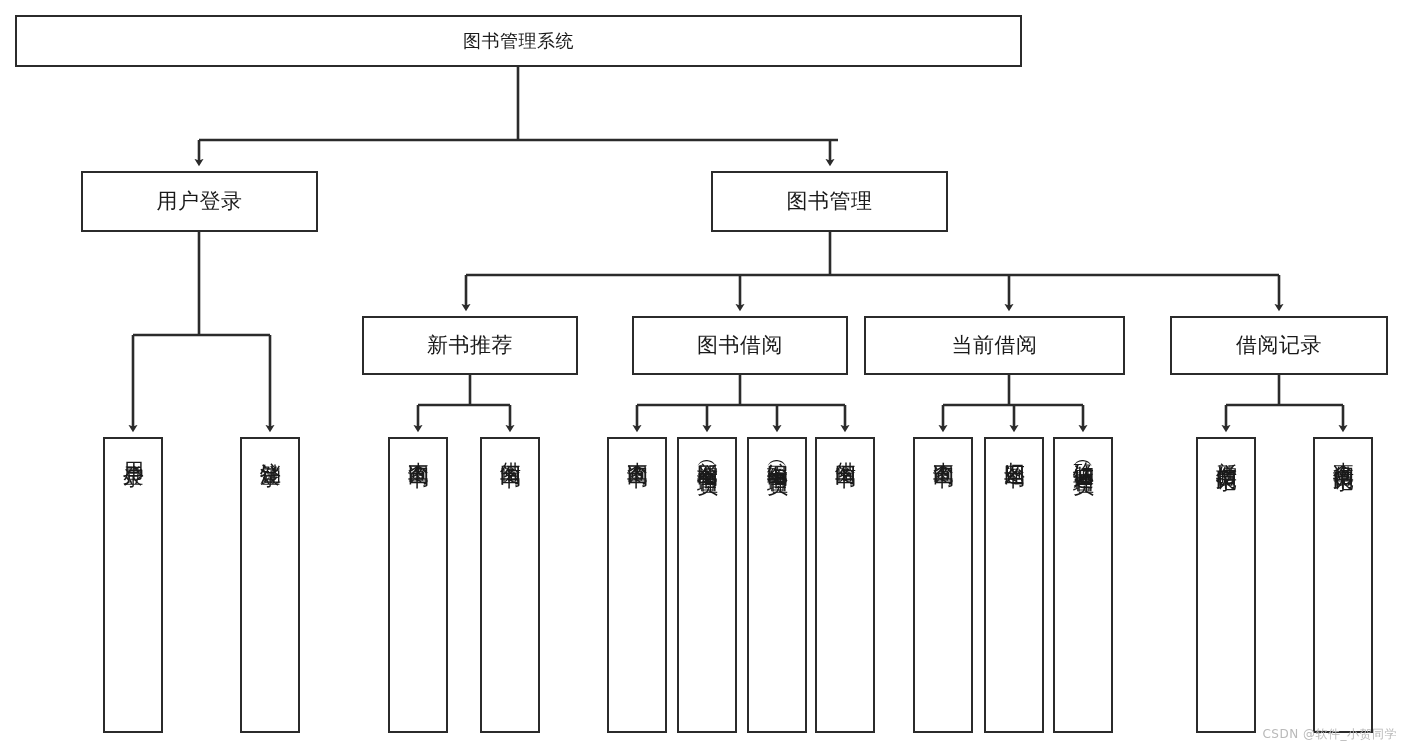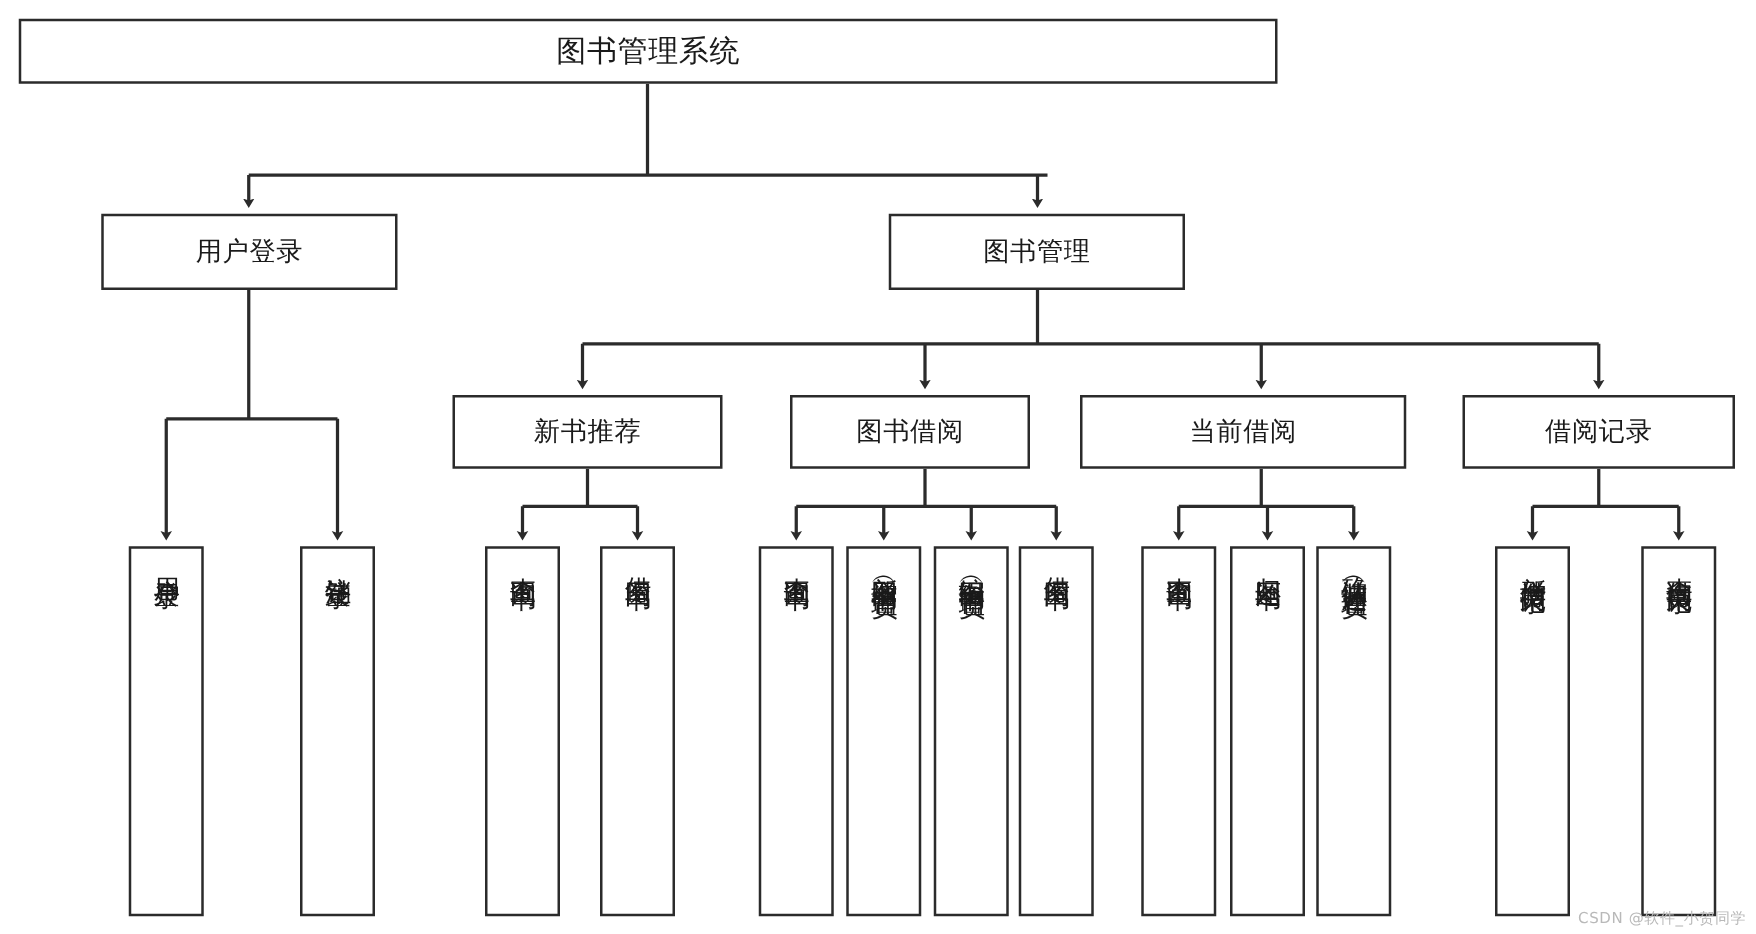--- a/index.html
+++ b/index.html
@@ -51,21 +51,21 @@
   }
   .node.vert .label {
     writing-mode: vertical-rl;
     text-orientation: upright;
     font-size: 21px;
     letter-spacing: 2px;
     line-height: 1;
     white-space: nowrap;
   }
   .node.root .label {
-    font-size: 24px;
+    font-size: 18px;
   }
   #watermark {
     position: absolute;
     right: 8px;
     bottom: 4px;
     font-size: 12px;
     color: #b9b9b9;
     letter-spacing: 0.5px;
     white-space: nowrap;
   }
@@ -144,21 +144,21 @@
   <div class="node horiz" style="left:81px; top:171px; width:237px; height:61px;">
     <span class="label">用户登录</span>
   </div>
   <div class="node horiz" style="left:362px; top:316px; width:216px; height:59px;">
     <span class="label">新书推荐</span>
   </div>
 
   <div class="node horiz" style="left:711px; top:171px; width:237px; height:61px;">
     <span class="label">图书管理</span>
   </div>
-  <div class="node horiz" style="left:632px; top:316px; width:192px; height:59px;">
+  <div class="node horiz" style="left:632px; top:316px; width:216px; height:59px;">
     <span class="label">图书借阅</span>
   </div>
   <div class="node horiz" style="left:864px; top:316px; width:261px; height:59px;">
     <span class="label">当前借阅</span>
   </div>
   <div class="node horiz" style="left:1170px; top:316px; width:218px; height:59px;font-family:Liberation Serif, serif;">
     <span class="label">借阅记录</span>
   </div>
 
   <div class="node vert" style="left:103px; top:437px; width:60px; height:296px;">

